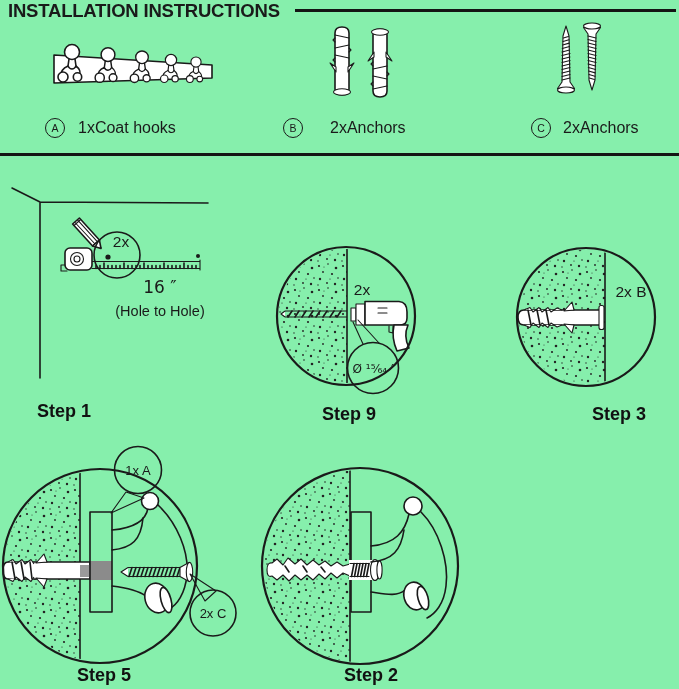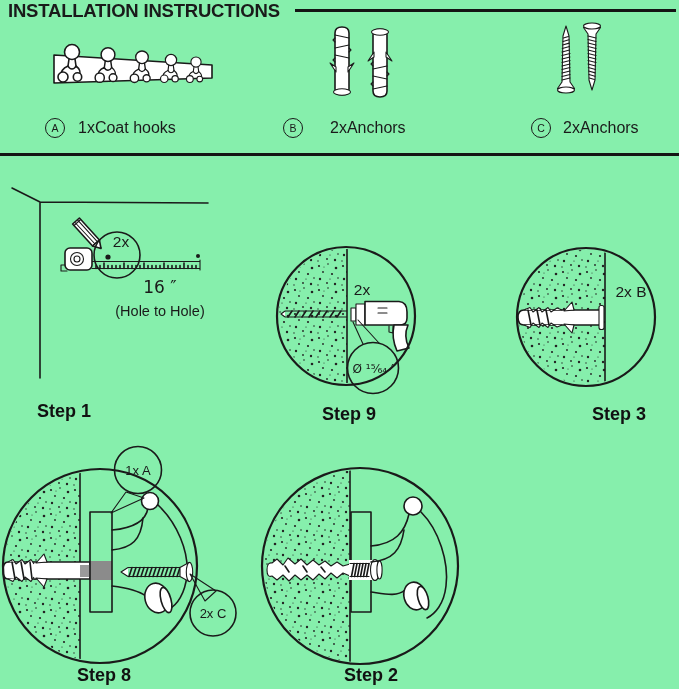--- a/index.html
+++ b/index.html
@@ -263,16 +263,16 @@
       <path d="M 116,126 C 130,128 142,131 150,124" class="ln" stroke-width="1.8"></path>
       <ellipse cx="160" cy="130" rx="11" ry="14" transform="rotate(-15 160 130)" class="lnf"></ellipse>
       <ellipse cx="168" cy="132" rx="5" ry="12" transform="rotate(-15 168 132)" class="lnf"></ellipse>
     </g>
     <circle cx="105" cy="100" r="98" class="ln big"></circle>
   </svg>
 
   <div class="abs step-label" id="lbl-s1">Step 1</div>
   <div class="abs step-label" id="lbl-s2">Step 9</div>
   <div class="abs step-label" id="lbl-s3">Step 3</div>
-  <div class="abs step-label" id="lbl-s4">Step 8</div>
+  <div class="abs step-label" id="lbl-s4">Step 5</div>
   <div class="abs step-label" id="lbl-s5">Step 2</div>
 
 </div>
 
 </body></html>

